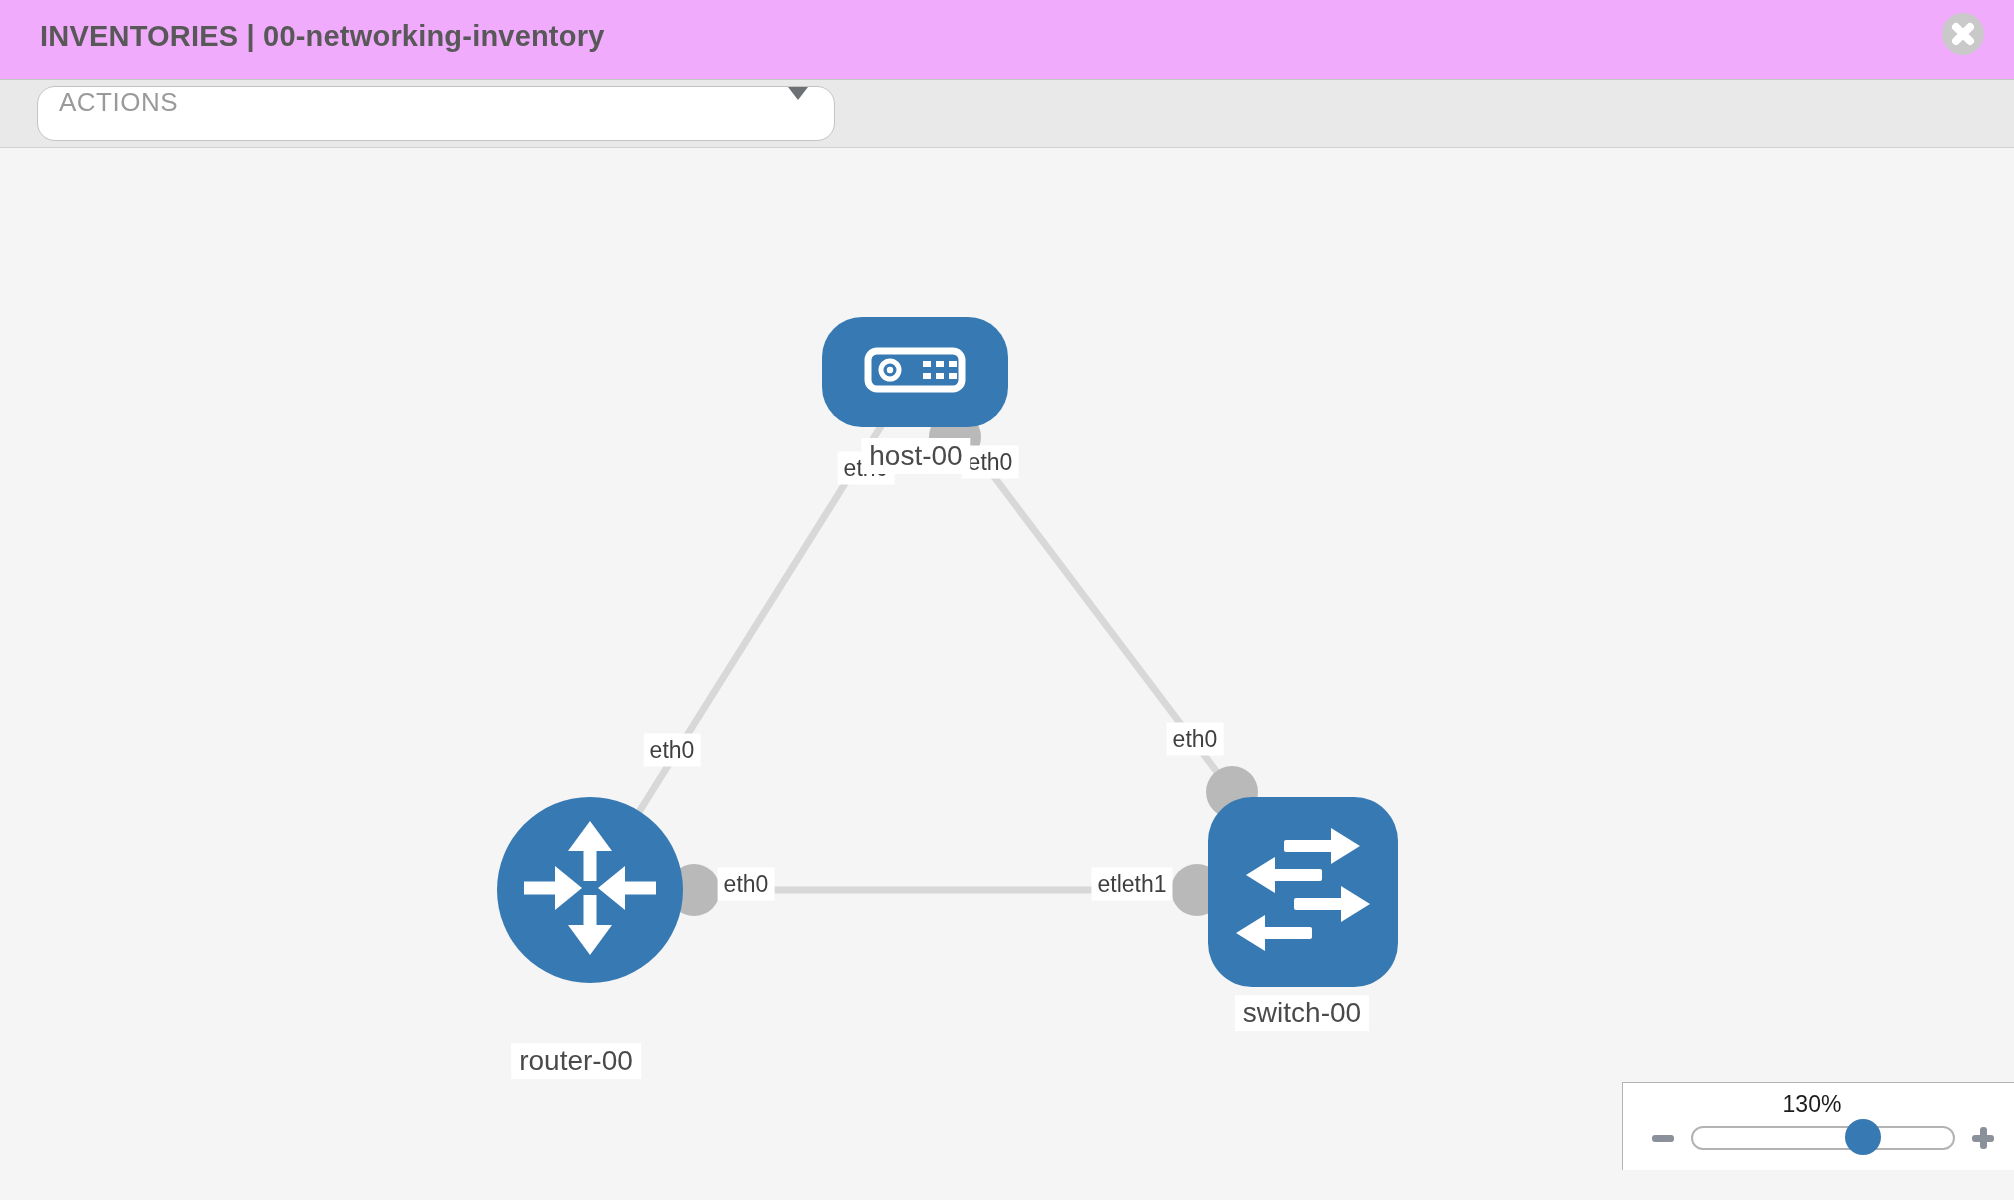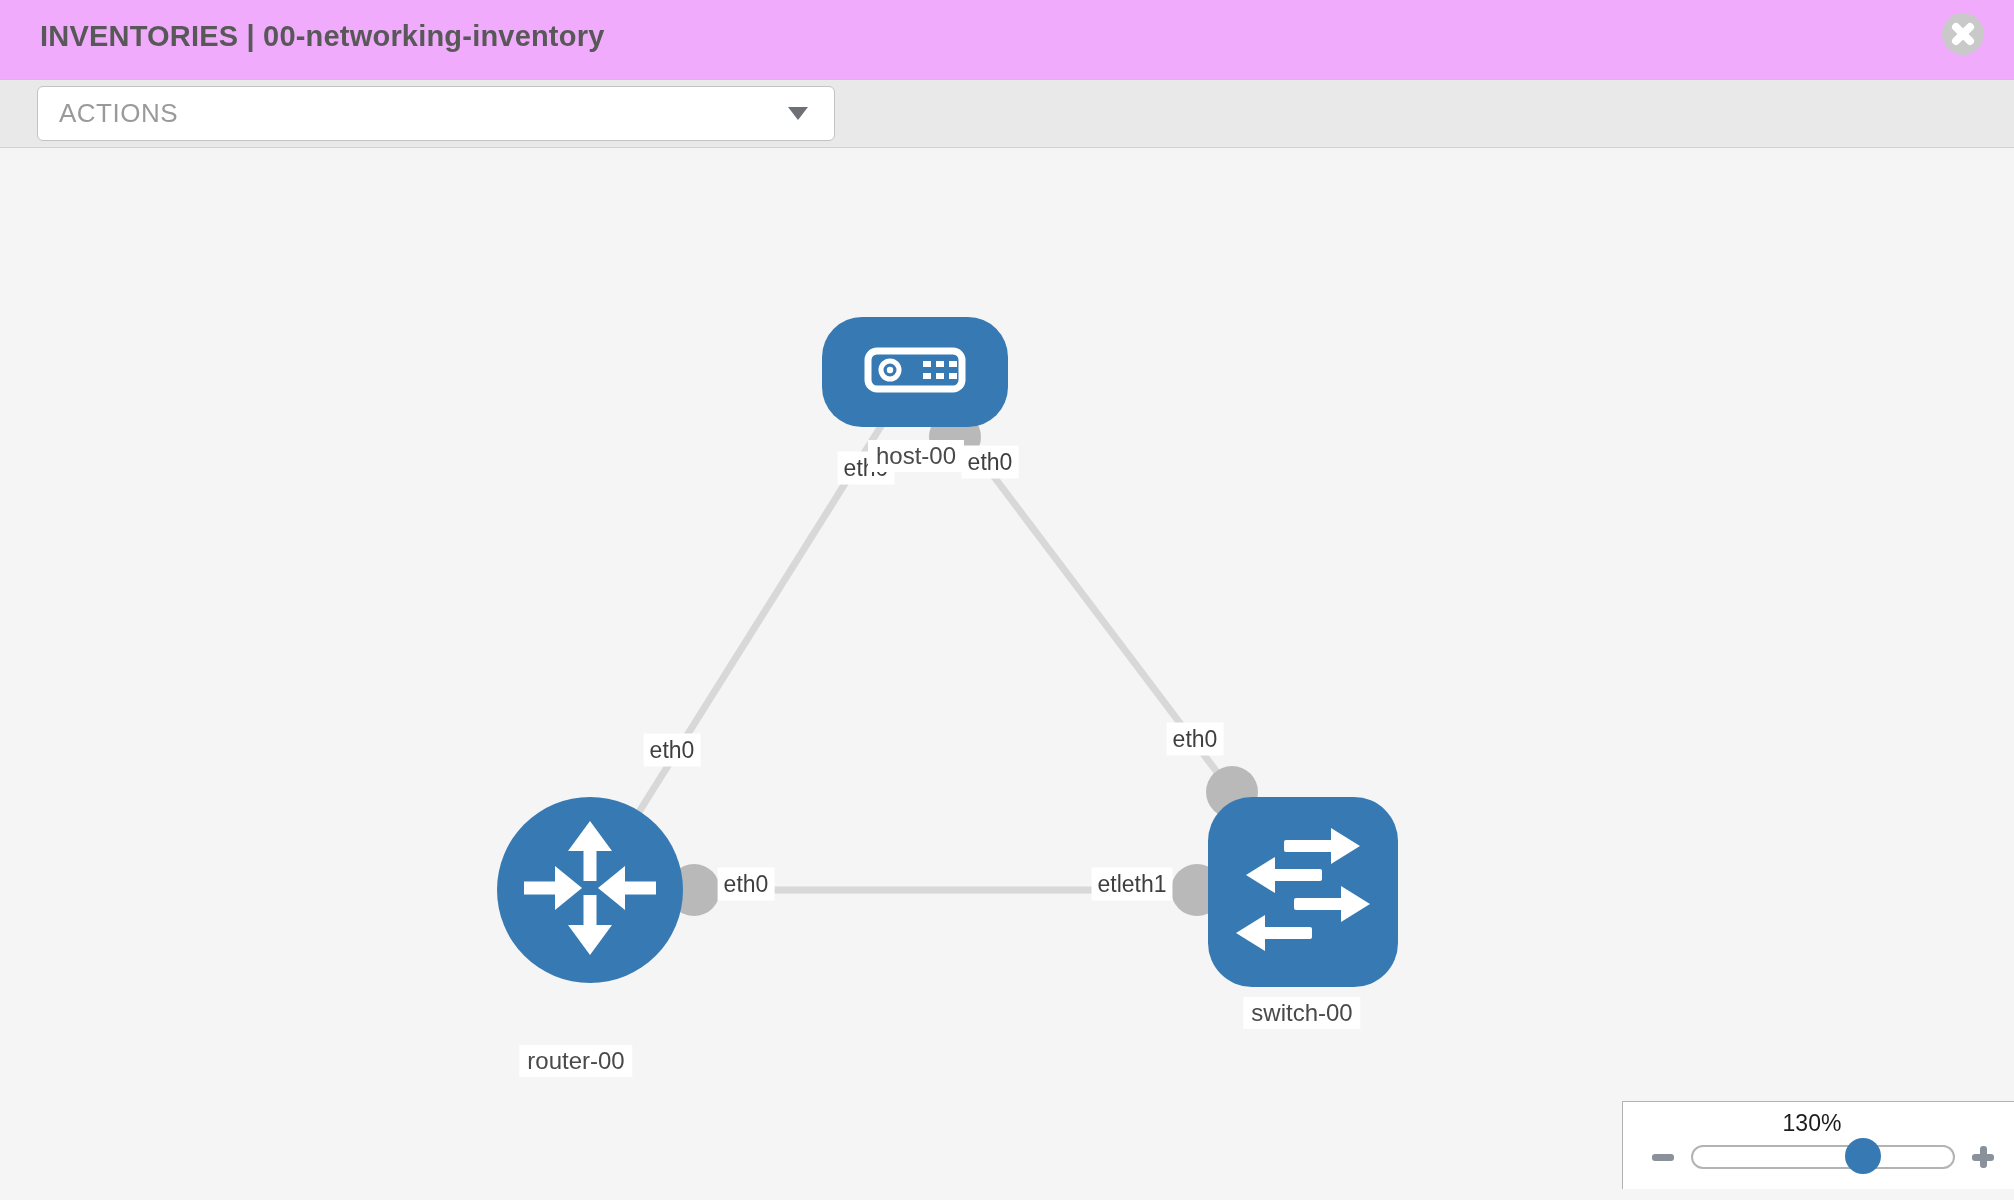--- a/index.html
+++ b/index.html
@@ -27,22 +27,22 @@
 
   
   .toolbar {
     position: absolute; left: 0; top: 79px; width: 2014px; height: 69px;
     background: #e9e9e9;
     border-top: 1px solid #c6c6c6;
     border-bottom: 1px solid #d2d2d2;
   }
   .combo {
     position: absolute; top: 6px; height: 55px;
-    background: #ffffff; border: 1px solid #c3c3c3; border-radius: 6px;
-    display: flex; align-items: center;
+    background: #ffffff; border: 1px solid #c3c3c3; border-radius: 18px;
+    display: flex; align-items: flex-start;
     cursor: pointer;
   }
   .combo-actions { left: 37px;  width: 798px; }
   .combo-search  { left: 1182px; width: 793px; }
   .combo-label {
     font-size: 26px; color: #9a9a9a; letter-spacing: 0.5px;
     padding-left: 21px; flex: 1 1 auto;
   }
   .caret-down {
     width: 0; height: 0; margin-right: 26px;
@@ -64,34 +64,34 @@
   .if-label {
     position: absolute; z-index: 2;
     transform: translate(-50%, -50%);
     background: #ffffff; color: #3f3f3f;
     font-size: 23px; padding: 3px 6px; white-space: nowrap;
   }
   .node-label {
     position: absolute; z-index: 3;
     transform: translate(-50%, -50%);
     background: #ffffff; color: #4a4a4a;
-    font-size: 24px; padding: 2px 8px; white-space: nowrap;
+    font-size: 28px; padding: 2px 8px; white-space: nowrap;
   }
 
   .node { position: absolute; z-index: 4; background: #377ab3; cursor: pointer;
           display: flex; align-items: center; justify-content: center; }
   .node-host   { left: 822px;  top: 169px; width: 186px; height: 110px; border-radius: 40px; }
   .node-router { left: 497px;  top: 649px; width: 186px; height: 186px; border-radius: 50%; }
   .node-switch { left: 1208px; top: 649px; width: 190px; height: 190px; border-radius: 44px; }
 
   
   .zoom-panel {
     position: absolute; left: 1622px; top: 934px; width: 392px; height: 88px;
     background: #ffffff; z-index: 5;
-    border-top: 1px solid #b3b3b3; border-left: 1px solid #b3b3b3; margin-top: 19px;
+    border-top: 1px solid #b3b3b3; border-left: 1px solid #b3b3b3;
   }
   .zoom-level {
     position: absolute; top: 8px; left: 0; width: 378px;
     text-align: center; font-size: 23px; color: #1c1c1c;
   }
   .zoom-row {
     position: absolute; top: 43px; left: 0; width: 392px;
     display: flex; align-items: center; padding-left: 28px;
   }
   .zoom-minus-btn, .zoom-plus-btn {

